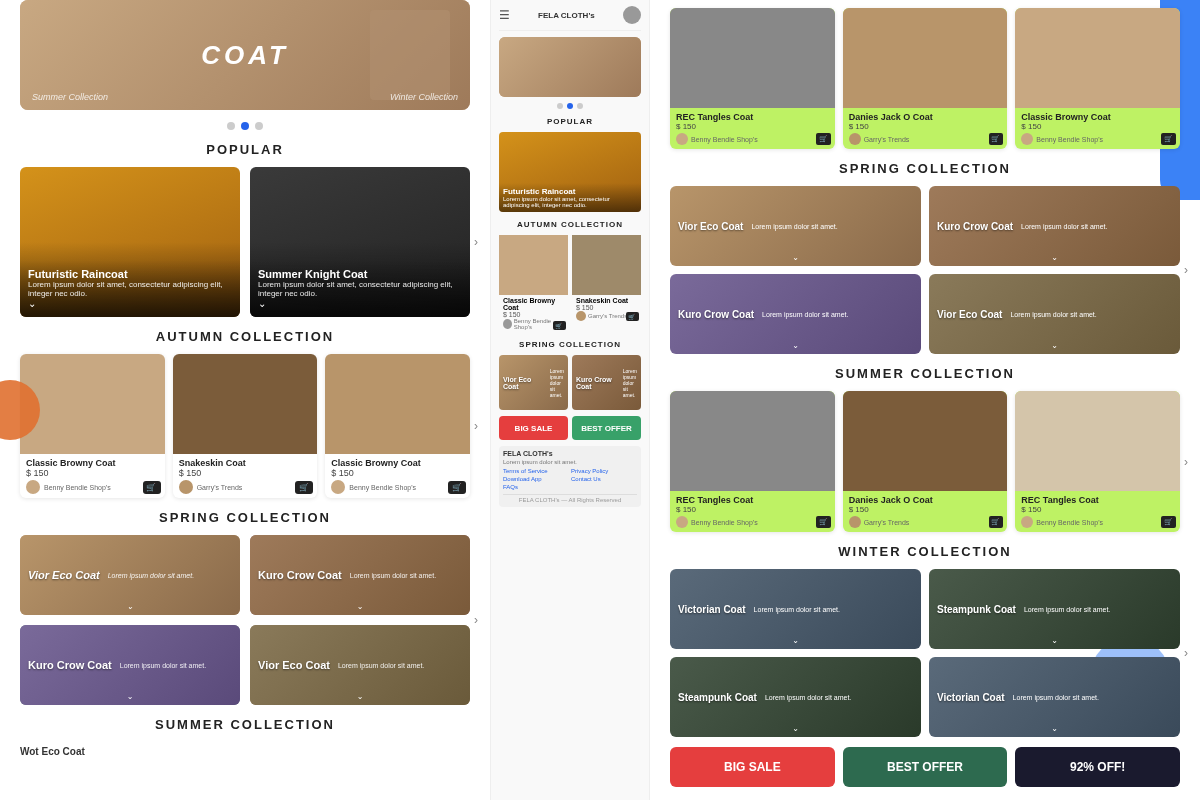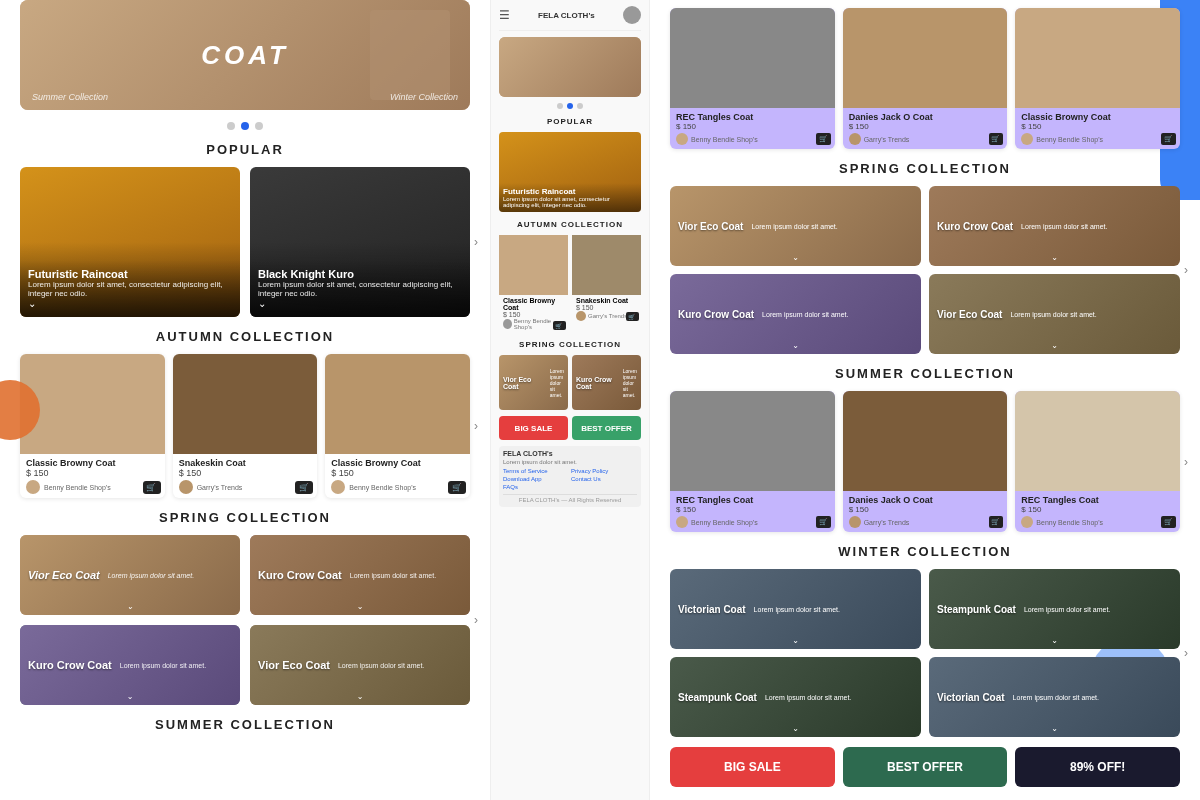--- a/index.html
+++ b/index.html
@@ -115,21 +115,21 @@
 
     
     .right-coll-grid { display: grid; grid-template-columns: 1fr 1fr; gap: 8px; margin-bottom: 10px; }
     .right-coll-card { position: relative; border-radius: 6px; overflow: hidden; height: 80px; background: #bbb; }
     .right-coll-overlay { position: absolute; inset: 0; display: flex; align-items: center; padding: 8px; }
     .right-coll-title { color: #fff; font-size: 10px; font-weight: bold; text-shadow: 0 1px 2px rgba(0,0,0,0.5); }
     .right-coll-desc { color: #fff; font-size: 7px; margin-left: 8px; flex: 1; }
 
     
     .right-prod-grid3 { display: grid; grid-template-columns: 1fr 1fr 1fr; gap: 8px; margin-bottom: 10px; }
-    .right-prod-card { background: #c4b5fd; border-radius: 6px; overflow: hidden; box-shadow: 0 1px 4px rgba(0,0,0,0.1); position: relative; }
+    .right-prod-card { background: #bef264; border-radius: 6px; overflow: hidden; box-shadow: 0 1px 4px rgba(0,0,0,0.1); position: relative; }
     .right-prod-img { width: 100%; height: 100px; background: #ccc; object-fit: cover; }
     .right-prod-body { padding: 4px 6px; }
     .right-prod-name { font-size: 9px; font-weight: bold; color: #222; }
     .right-prod-price { font-size: 8px; color: #444; }
     .right-prod-seller-row { display: flex; align-items: center; gap: 3px; margin-top: 2px; }
     .right-prod-avatar { width: 12px; height: 12px; border-radius: 50%; background: #999; }
     .right-prod-sname { font-size: 7px; color: #666; }
     .right-prod-cart { position: absolute; right: 4px; bottom: 4px; background: #222; color: #fff; border-radius: 2px; padding: 2px 3px; font-size: 7px; }
 
     
@@ -185,21 +185,21 @@
         <div class="product-card-overlay">
           <div class="product-card-title">Futuristic Raincoat</div>
           <div class="product-card-desc">Lorem ipsum dolor sit amet, consectetur adipiscing elit, integer nec odio.</div>
           <div class="product-card-arrow">⌄</div>
         </div>
       </div>
       <div class="product-card" style="background:linear-gradient(135deg,#2d2d2d,#1a1a1a);">
         <div style="width:100%;height:150px;background:linear-gradient(160deg,#3a3a3a,#222);"></div>
         <div style="position:absolute;inset:0;background:linear-gradient(transparent 50%,rgba(0,0,0,0.6));"></div>
         <div class="product-card-overlay">
-          <div class="product-card-title">Black Knight Kuro</div>
+          <div class="product-card-title">Summer Knight Coat</div>
           <div class="product-card-desc">Lorem ipsum dolor sit amet, consectetur adipiscing elit, integer nec odio.</div>
           <div class="product-card-arrow">⌄</div>
         </div>
       </div>
       <div class="scroll-arrow">›</div>
     </div>
 
     <div class="section-title">AUTUMN COLLECTION</div>
     <div class="product-grid-3 relative">
       <div class="coll-card-wrapper">
@@ -279,20 +279,21 @@
           <span class="spring-card-title">Vior Eco Coat</span>
           <span class="spring-card-desc">Lorem ipsum dolor sit amet.</span>
         </div>
         <div class="spring-chevron">⌄</div>
       </div>
       <div class="scroll-arrow">›</div>
     </div>
 
     <div class="section-title">SUMMER COLLECTION</div>
 
+    <div style="padding: 4px 0; font-size: 10px; color: #333; font-weight: bold;">Wot Eco Coat</div>
   </div>
 
   <div class="middle-panel">
 
     <div class="mid-nav">
       <span class="mid-nav-menu">☰</span>
       <span class="mid-nav-brand">FELA CLOTH's</span>
       <div class="mid-nav-avatar"></div>
     </div>
 
@@ -529,19 +530,19 @@
           <span class="right-coll-desc">Lorem ipsum dolor sit amet.</span>
         </div>
         <span style="position:absolute;bottom:4px;left:50%;transform:translateX(-50%);color:#fff;font-size:8px;">⌄</span>
       </div>
       <div class="scroll-arrow">›</div>
     </div>
 
     <div class="sale-grid3">
       <div class="sale-banner sale-red">BIG SALE</div>
       <div class="sale-banner" style="background:#2d6a4f;">BEST OFFER</div>
-      <div class="sale-banner sale-dark">89% OFF!</div>
+      <div class="sale-banner sale-dark">92% OFF!</div>
     </div>
   </div>
 
   <div style="position:absolute;left:-20px;top:380px;width:60px;height:60px;border-radius:50%;background:#e07030;opacity:0.9;z-index:10;"></div>
 
 </div>
 
 </body></html>

